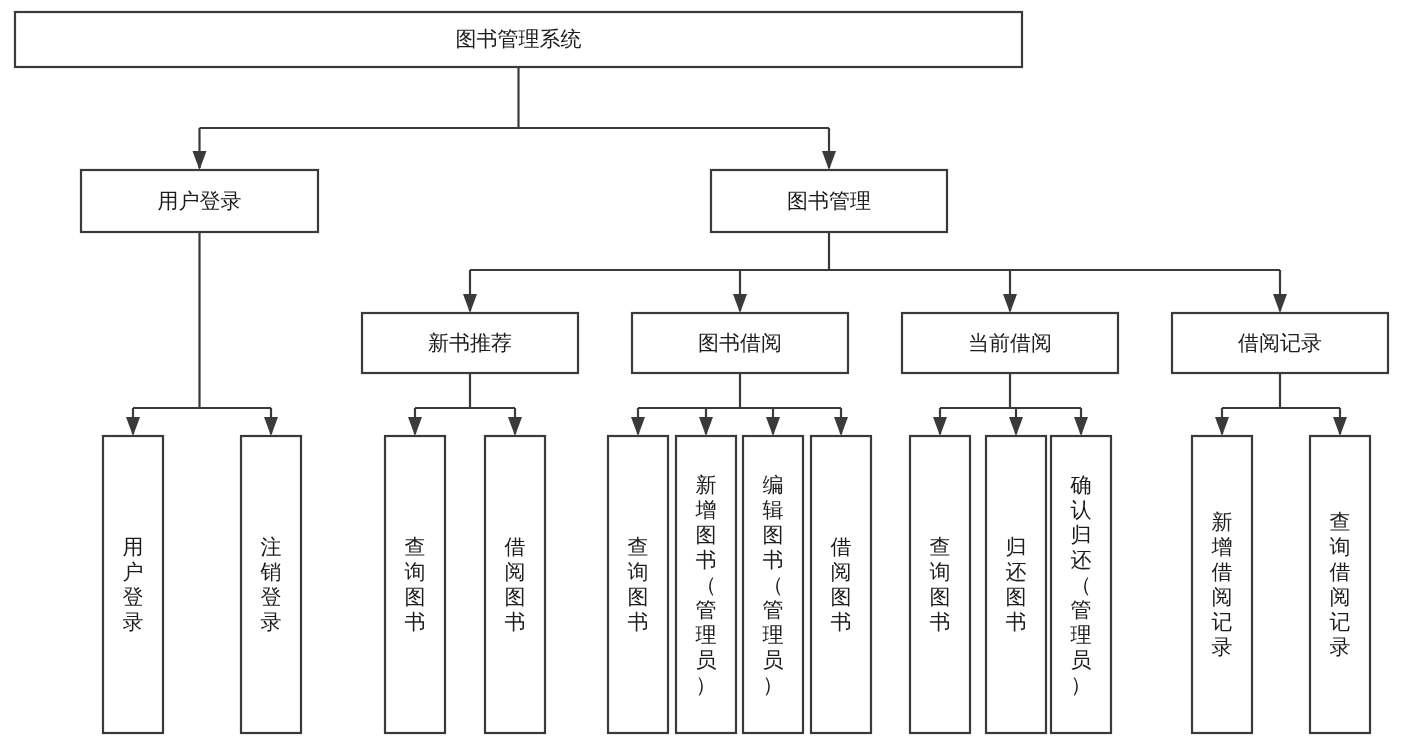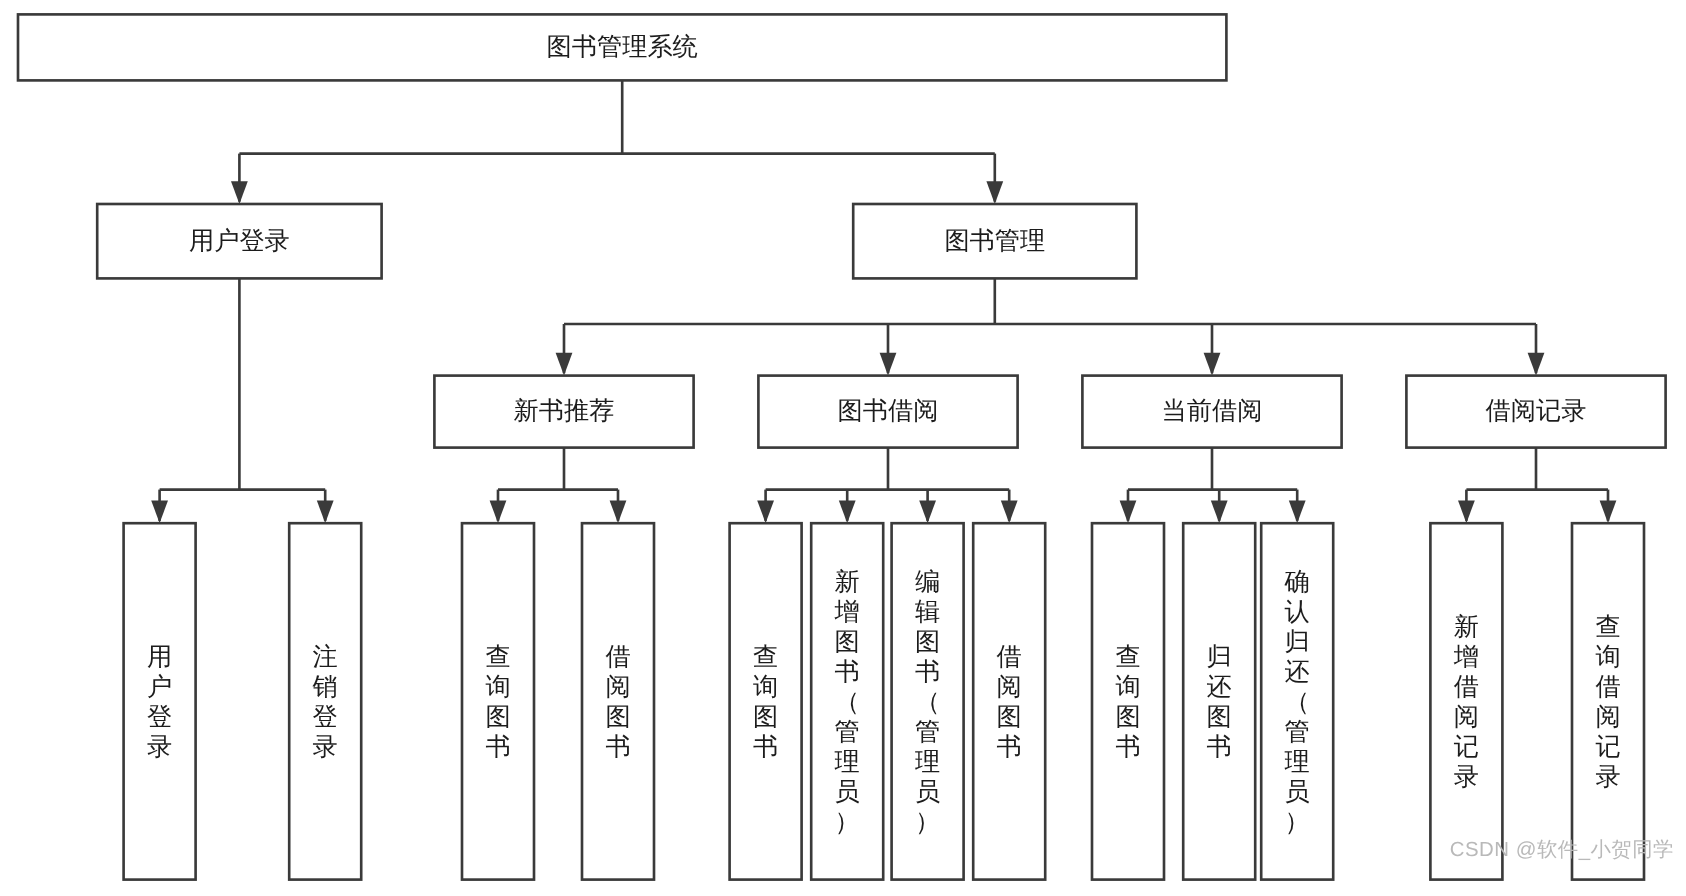--- a/index.html
+++ b/index.html
@@ -202,15 +202,14 @@
           <rect x="1192" y="436" width="60" height="297" class="node-box"></rect>
           <text x="1222" y="529" class="node-label-v"><tspan x="1222" dy="0">新</tspan><tspan x="1222" dy="25">增</tspan><tspan x="1222" dy="25">借</tspan><tspan x="1222" dy="25">阅</tspan><tspan x="1222" dy="25">记</tspan><tspan x="1222" dy="25">录</tspan></text>
         </g>
         <g>
           <rect x="1310" y="436" width="60" height="297" class="node-box"></rect>
           <text x="1340" y="529" class="node-label-v"><tspan x="1340" dy="0">查</tspan><tspan x="1340" dy="25">询</tspan><tspan x="1340" dy="25">借</tspan><tspan x="1340" dy="25">阅</tspan><tspan x="1340" dy="25">记</tspan><tspan x="1340" dy="25">录</tspan></text>
         </g>
       </g>
   </svg>
 
-  <div class="watermark-text">CSDN @软件_小贺同学</div>
 
 </div>
 
 </body></html>

